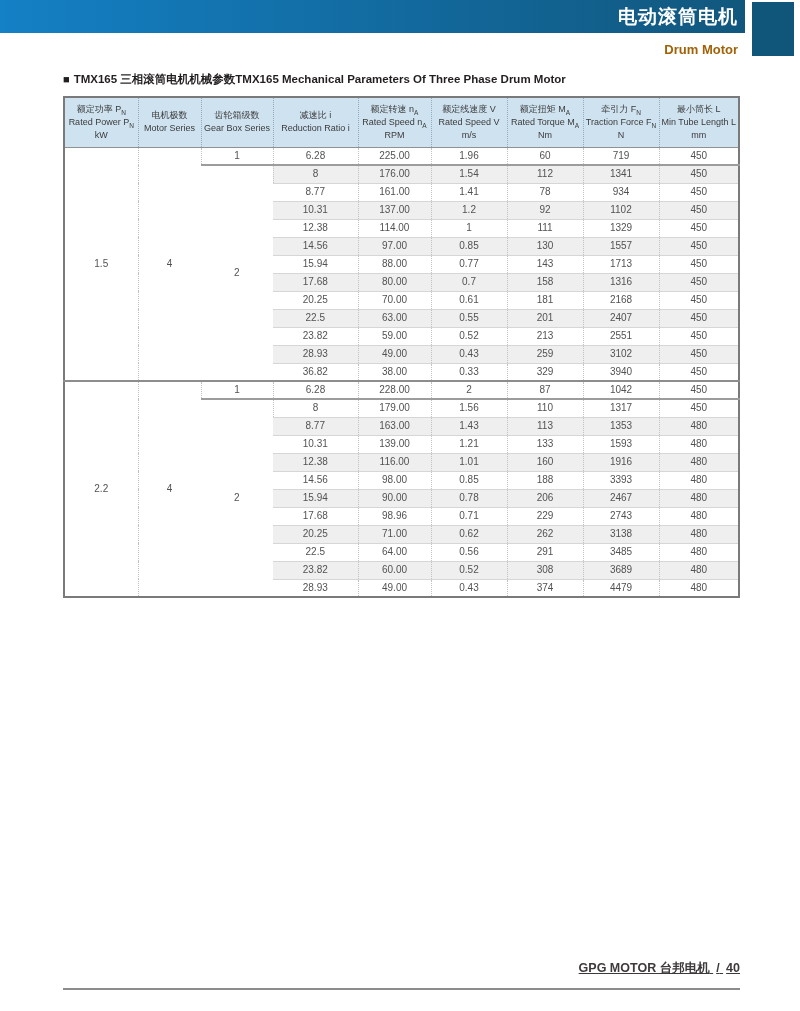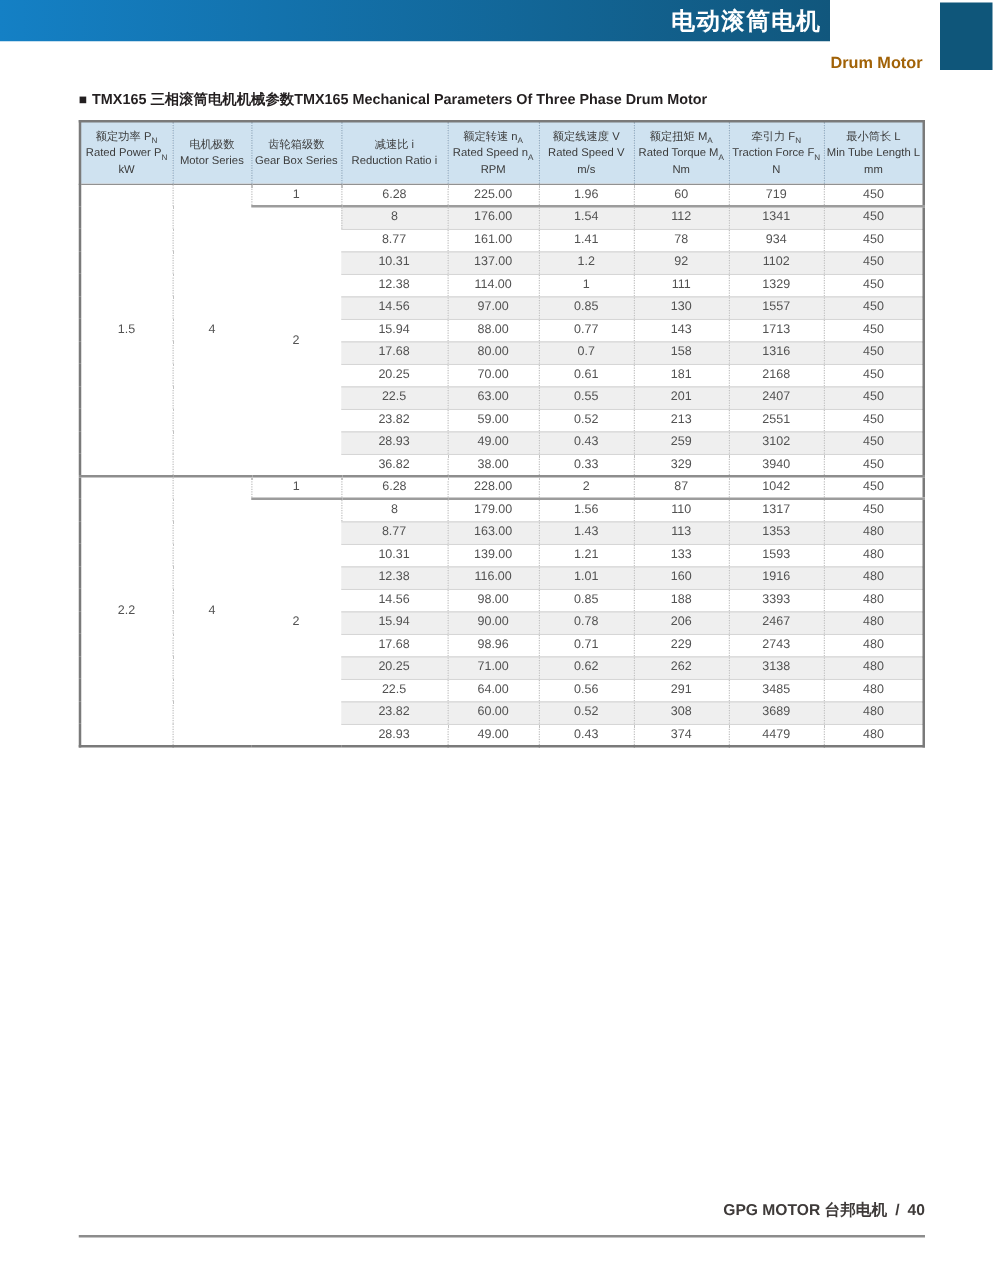--- a/index.html
+++ b/index.html
@@ -2,21 +2,21 @@
 <html style="--banner-left: #1480c5; --banner-right: #11577d; --accent-square: #0f567a; --header-bg: #cfe2f0; --row-alt-bg: #efefef;"><head>
 <meta charset="utf-8">
 <style>
   * { margin: 0; padding: 0; box-sizing: border-box; }
   html, body { background: #ffffff; }
   body { font-family: "Liberation Sans", "DejaVu Sans", sans-serif; }
   .page { position: relative; width: 800px; height: 1011px; background: #ffffff; overflow: hidden; }
 
   
   .banner {
-    position: absolute; left: 0; top: 0; width: 664px; height: 33px;
+    position: absolute; left: 0; top: 0; width: 745px; height: 33px;
     background: linear-gradient(90deg, var(--banner-left), var(--banner-right));
     display: flex; justify-content: flex-end; align-items: center;
     padding-right: 7px;
   }
   .banner-title { color: #ffffff; font-size: 19px; font-weight: bold; letter-spacing: 1px; }
   .accent-square { position: absolute; left: 752px; top: 2px; width: 42px; height: 54px; background: var(--accent-square); }
   .banner-sub { position: absolute; right: 62px; top: 42px; font-size: 13px; font-weight: bold; color: #a16207; }
 
   
   .section-title { position: absolute; left: 63px; top: 72px; width: 690px; font-size: 11.5px; font-weight: bold; color: #231f20; white-space: nowrap; }
@@ -38,21 +38,21 @@
   }
   .params td:first-child { border-left: none; }
   .params td.d { border-bottom: 1px solid #d6d6d6; }
   .params tr.alt td.d { background: var(--row-alt-bg); }
   .params tr.gb1 td.d, .params td.gb1-cell { border-bottom: 2px solid #9c9c9c; }
   .params tr.group-first td { border-top: 2px solid #8d8d8d; }
   sub { font-size: 6.5px; line-height: 0; }
 
   
   .footer-line { position: absolute; left: 63px; top: 988px; width: 677px; height: 2px; background: #8c8c8c; }
-  .footer { position: absolute; right: 60px; top: 960px; font-size: 12.5px; font-weight: bold; color: #3e3a39; }
+  .footer { position: absolute; right: 60px; top: 960px; font-size: 12.5px; font-weight: bold; color: #3e3a39; text-decoration: underline; }
   .footer span { margin-left: 3px; }
 </style>
 </head>
 <body>
 
 <div class="page">
 
   <div class="banner">
     <span class="banner-title">电动滚筒电机</span>
   </div>

